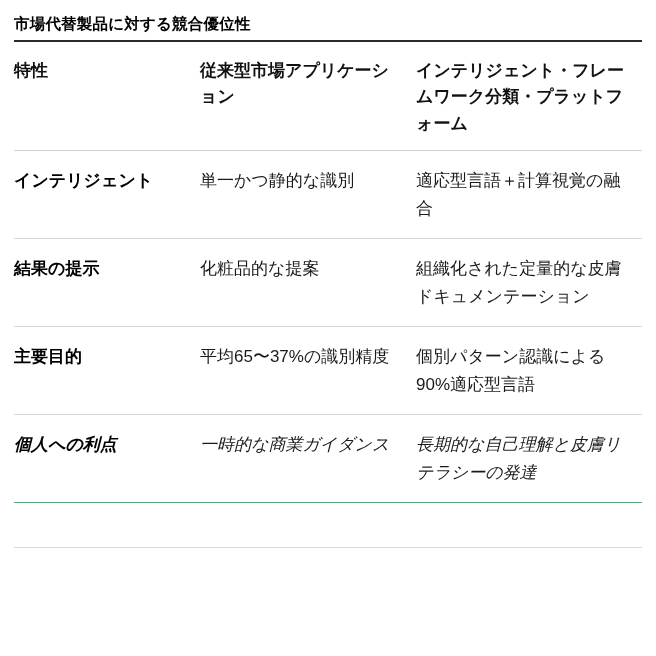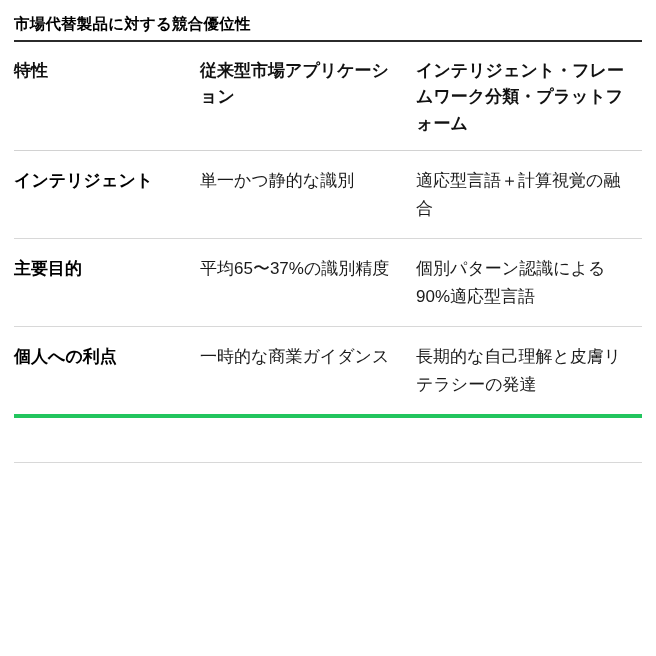--- a/index.html
+++ b/index.html
@@ -61,21 +61,22 @@
     padding: 16px 10px 16px 0;
     line-height: 1.62;
     border-bottom: 1px solid #d8d8d8;
     color: #1a1a1a;
   }
   table.cmp tbody td.feat {
     font-weight: bold;
     color: #000000;
   }
   table.cmp tbody tr:last-child td {
-    border-bottom: 4px solid #22c55e;
+    border-bottom: 1px solid #22c55e;
+    font-style: italic;
   }
   .tail-rule {
     margin-top: 44px;
     height: 1px;
     background: #d8d8d8;
   }
 </style>
 </head>
 <body>
 
@@ -97,20 +98,25 @@
         <th>インテリジェント・フレームワーク分類・プラットフォーム</th>
       </tr>
     </thead>
     <tbody>
       <tr>
         <td class="feat">インテリジェント</td>
         <td>単一かつ静的な識別</td>
         <td>適応型言語＋計算視覚の融合</td>
       </tr>
       <tr>
+        <td class="feat">結果の提示</td>
+        <td>化粧品的な提案</td>
+        <td>組織化された定量的な皮膚ドキュメンテーション</td>
+      </tr>
+      <tr>
         <td class="feat">主要目的</td>
         <td>平均65〜37%の識別精度</td>
         <td>個別パターン認識による90%適応型言語</td>
       </tr>
       <tr>
         <td class="feat">個人への利点</td>
         <td>一時的な商業ガイダンス</td>
         <td>長期的な自己理解と皮膚リテラシーの発達</td>
       </tr>
     </tbody>

